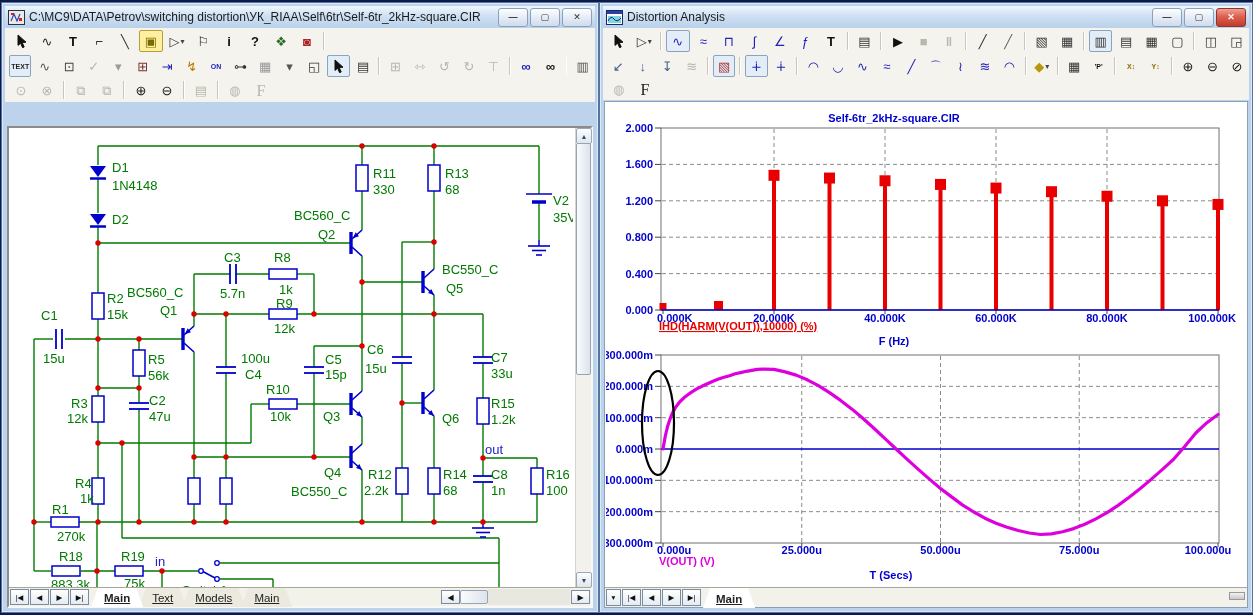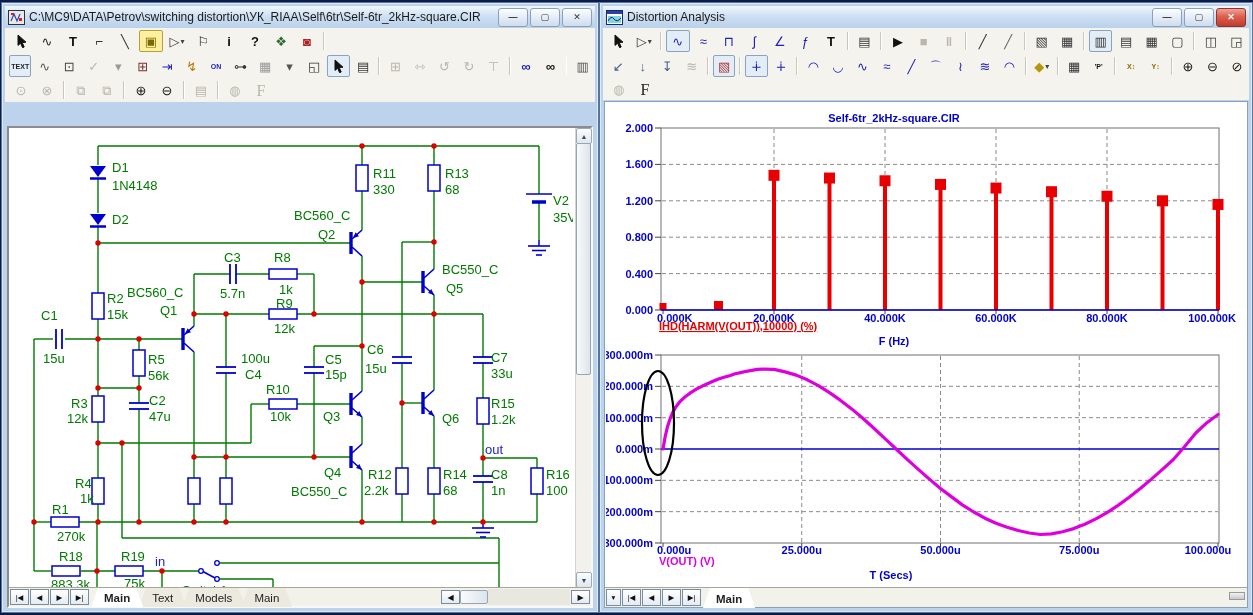--- a/index.html
+++ b/index.html
@@ -29,21 +29,21 @@
   .sb-v{position:absolute;top:0;right:0;width:15px;bottom:18px;background:#f2f1ec;border-left:1px solid #d8d6cc;}
   .sb-btn{position:absolute;width:14px;height:14px;border:1px solid #9aa8b8;border-radius:2px;
     background:linear-gradient(#fcfdfe,#dfe6ee);display:flex;align-items:center;justify-content:center;
     font-size:7px;color:#404a56;}
   .sb-thumb{position:absolute;border:1px solid #96a4b4;border-radius:2px;background:linear-gradient(90deg,#fafbfc,#dde4ec);}
   .bottombar{position:absolute;display:flex;align-items:stretch;background:#f2f1ea;border-top:1px solid #a8a69a;}
   .navbtn{width:17px;margin:1px 0 1px 1px;border:1px solid #7c8ca0;background:linear-gradient(#ffffff,#e4ebf2);
     display:flex;align-items:center;justify-content:center;font-size:8px;color:#111;}
   .navbtn.slim{width:13px;}
   .tab{height:100%;padding:1px 13px 0 13px;display:flex;align-items:center;font-size:11.5px;color:#222;
-    background:#eceadf;clip-path:polygon(7px 0,calc(100% - 7px) 0,100% 100%,0 100%);margin-left:-4px;}
+    background:#eceadf;clip-path:polygon(7px 0,calc(100% - 7px) 0,100% 100%,0 100%);margin-left:-4px;text-decoration:underline;}
   .tab.active{background:#ffffff;font-weight:bold;z-index:2;}
   .tabstrip{display:flex;align-items:stretch;height:100%;padding-left:6px;}
   .hscroll{position:absolute;right:1px;top:1px;bottom:1px;display:flex;align-items:stretch;}
   .grip{width:14px;height:6px;background:linear-gradient(#f2f2f2,#c8c8c8);border:1px solid #9a9a9a;margin:4px 2px 0 0;}
   svg text{font-family:"Liberation Sans",sans-serif;}
 </style>
 </head>
 <body>
 
 <div class="win" id="win-left" style="left:1px;top:2px;width:596px;height:609px;">

